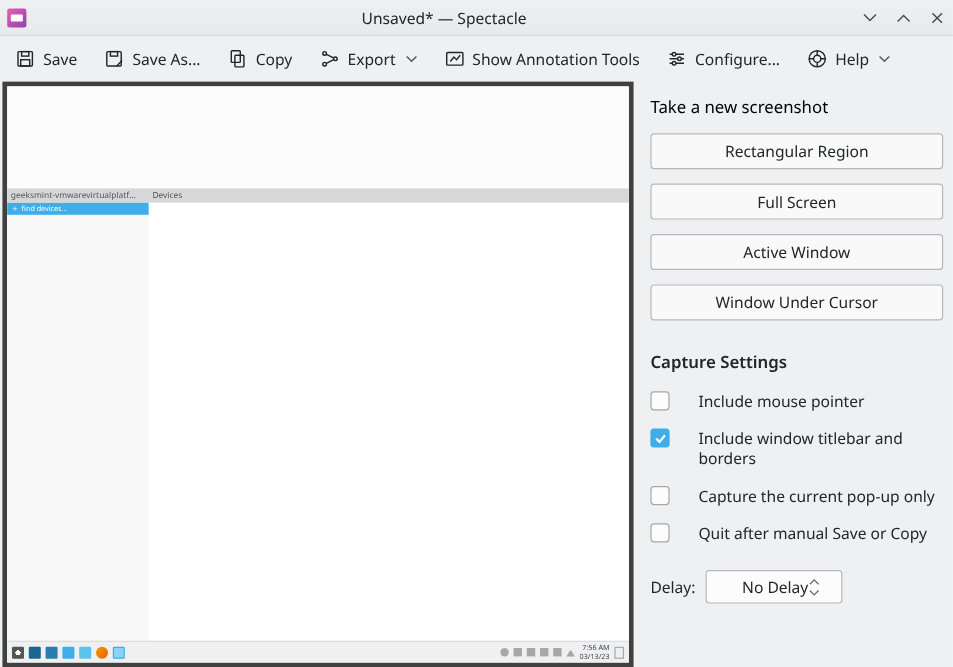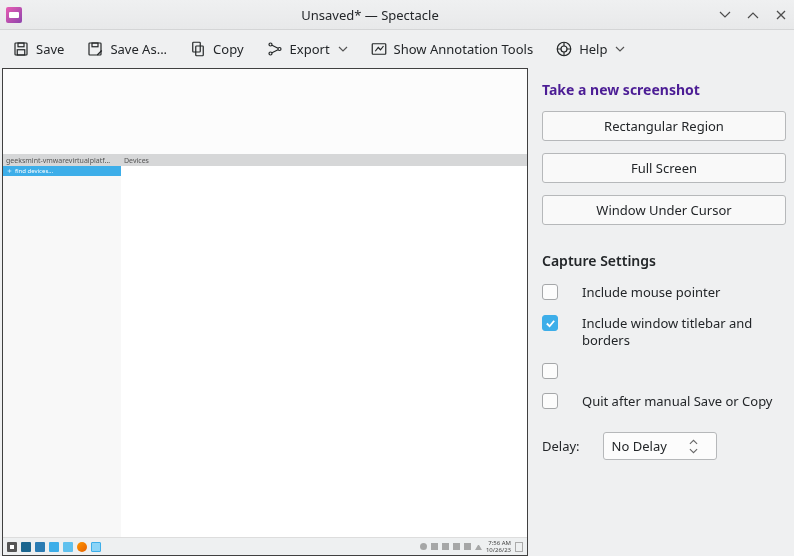--- a/index.html
+++ b/index.html
@@ -13,50 +13,50 @@
     .win-btn { width: 14px; height: 14px; display: flex; align-items: center; justify-content: center; cursor: pointer; color: #4d4d4d; }
     .win-btn svg { width: 12px; height: 12px; }
     
     .toolbar { height: 38px; background: #eff0f1; display: flex; align-items: center; padding: 0 10px; gap: 18px; }
     .tool-item { display: flex; align-items: center; gap: 6px; cursor: pointer; padding: 4px 2px; color: #232629; }
     .tool-item svg { width: 18px; height: 18px; }
     .tool-item .chev { width: 10px; height: 10px; margin-left: 2px; }
     
     .main { display: flex; height: calc(556px - 30px - 38px); }
     
-    .preview { flex: 1; background: #fff; border: 1px solid #404040; margin: 0 0 0 2px; display: flex; flex-direction: column; position: relative; }
+    .preview { flex: 1; background: #fff; border: 4px solid #404040; margin: 0 0 0 2px; display: flex; flex-direction: column; position: relative; }
     .preview-inner { flex: 1; background: #fcfcfc; position: relative; }
     
     .shot-header { position: absolute; top: 85px; left: 0; right: 0; height: 12px; background: #d6d7d8; display: flex; font-size: 7px; color: #555; align-items: center; }
     .shot-header .col1 { width: 118px; padding-left: 3px; }
     .shot-header .col2 { padding-left: 3px; }
     .shot-side { position: absolute; top: 97px; left: 0; width: 118px; bottom: 18px; background: #f8f8f8; }
     .shot-side .row { background: #3daee9; color: #fff; height: 10px; font-size: 6px; display: flex; align-items: center; padding-left: 3px; gap: 2px; }
     .shot-side .plus { font-size: 7px; }
     .shot-main { position: absolute; top: 97px; left: 118px; right: 0; bottom: 18px; background: #fff; }
     .shot-taskbar { position: absolute; bottom: 0; left: 0; right: 0; height: 18px; background: #eef0f1; border-top: 1px solid #ddd; display: flex; align-items: center; padding: 0 4px; font-size: 7px; color: #444; }
     .tb-icons { display: flex; gap: 4px; align-items: center; }
     .tb-icon { width: 10px; height: 10px; border-radius: 1px; }
     .tb-right { margin-left: auto; display: flex; align-items: center; gap: 4px; }
     .sys-icon { width: 7px; height: 7px; opacity: 0.6; }
     .clock { font-size: 6px; line-height: 7px; text-align: right; }
     .desktop-btn { width: 8px; height: 10px; border: 1px solid #aaa; }
     
     .sidebar { width: 266px; background: #eff0f1; padding: 12px 8px 8px 14px; display: flex; flex-direction: column; gap: 6px; }
-    .sidebar h3 { font-size: 14px; font-weight: 700; color: #4c1d95; margin-bottom: 6px; }
+    .sidebar h3 { font-size: 14px; font-weight: 400; color: #000000; margin-bottom: 6px; }
     .side-btn { height: 30px; background: #f9f9f9; border: 1px solid #b6b8ba; border-radius: 3px; display: flex; align-items: center; justify-content: center; cursor: pointer; font-size: 13px; margin-bottom: 6px; }
     
     .settings-title { font-size: 14px; font-weight: 600; margin-top: 14px; margin-bottom: 8px; }
     .check-row { display: flex; align-items: flex-start; gap: 24px; margin-bottom: 8px; cursor: pointer; }
     .checkbox { width: 16px; height: 16px; border: 1px solid #a5a7a9; border-radius: 3px; background: #fcfcfc; flex-shrink: 0; display: flex; align-items: center; justify-content: center; }
     .checkbox.checked { background: #3daee9; border-color: #3daee9; }
     .checkbox.checked svg { width: 11px; height: 11px; }
     .check-label { line-height: 17px; padding-right: 4px; }
     
-    .delay-row { display: flex; align-items: center; gap: 23px; margin-top: 8px; }
+    .delay-row { display: flex; align-items: center; gap: 8px; margin-top: 8px; text-align: right; }
     .spinbox { display: flex; align-items: center; border: 1px solid #b6b8ba; border-radius: 3px; background: #fcfcfc; height: 28px; padding: 0 18px 0 8px; width: 114px; }
     .spinbox .val { flex: 1; }
     .spin-arrows { display: flex; flex-direction: column; gap: 1px; }
     .spin-arrows svg { width: 9px; height: 7px; cursor: pointer; }
   </style>
 </head>
 <body>
 
 <div class="titlebar">
   <div class="app-icon"></div>
@@ -115,20 +115,29 @@
     <svg class="chev" viewBox="0 0 10 10">
         <path d="M1 3 L5 7 L9 3" fill="none" stroke="#555" stroke-width="1.2"></path>
       </svg>
   </div>
   <div class="tool-item">
     <svg viewBox="0 0 24 24" fill="none" stroke="#232627" stroke-width="1.6">
         <rect x="3" y="5" width="18" height="14" rx="1"></rect>
         <path d="M7 15 L11 10 L14 13 L18 8"></path>
       </svg>
     <span>Show Annotation Tools</span>
+  </div>
+  <div class="tool-item">
+    <svg viewBox="0 0 24 24" fill="none" stroke="#232627" stroke-width="1.6">
+        <path d="M4 7 L20 7 M4 12 L20 12 M4 17 L20 17"></path>
+        <circle cx="9" cy="7" r="2" fill="#eff0f1"></circle>
+        <circle cx="15" cy="12" r="2" fill="#eff0f1"></circle>
+        <circle cx="9" cy="17" r="2" fill="#eff0f1"></circle>
+      </svg>
+    <span>Configure...</span>
   </div>
   <div class="tool-item">
     <svg viewBox="0 0 24 24" fill="none" stroke="#232627" stroke-width="1.6">
         <circle cx="12" cy="12" r="9"></circle>
         <circle cx="12" cy="12" r="4"></circle>
         <path d="M12 3 L12 8 M12 16 L12 21 M3 12 L8 12 M16 12 L21 12"></path>
       </svg>
     <span>Help</span>
     <svg class="chev" viewBox="0 0 10 10">
         <path d="M1 3 L5 7 L9 3" fill="none" stroke="#555" stroke-width="1.2"></path>
@@ -162,50 +171,52 @@
         </div>
         <div class="tb-right">
           <div class="sys-icon" style="background:#777;border-radius:50%;"></div>
           <div class="sys-icon" style="background:#777;"></div>
           <div class="sys-icon" style="background:#777;"></div>
           <div class="sys-icon" style="background:#777;"></div>
           <div class="sys-icon" style="background:#777;"></div>
           <div class="sys-icon" style="background:none;border-left:3px solid transparent;border-right:3px solid transparent;border-bottom:5px solid #777;"></div>
           <div class="clock">
             <div>7:56 AM</div>
-            <div>10/26/23</div>
+            <div>03/13/23</div>
           </div>
           <div class="desktop-btn"></div>
         </div>
       </div>
     </div>
   </div>
 
   <div class="sidebar">
     <h3>Take a new screenshot</h3>
     <div class="side-btn">Rectangular Region</div>
     <div class="side-btn">Full Screen</div>
+    <div class="side-btn">Active Window</div>
     <div class="side-btn">Window Under Cursor</div>
 
     <div class="settings-title">Capture Settings</div>
 
     <div class="check-row">
       <div class="checkbox"></div>
       <div class="check-label">Include mouse pointer</div>
     </div>
     <div class="check-row">
       <div class="checkbox checked">
         <svg viewBox="0 0 12 12">
             <path d="M2 6 L5 9 L10 3" fill="none" stroke="#fff" stroke-width="2"></path>
           </svg>
       </div>
       <div class="check-label">Include window titlebar and borders</div>
     </div>
     <div class="check-row">
       <div class="checkbox"></div>
+      <div class="check-label">Capture the current pop-up only</div>
     </div>
     <div class="check-row">
       <div class="checkbox"></div>
       <div class="check-label">Quit after manual Save or Copy</div>
     </div>
 
     <div class="delay-row">
       <span>Delay:</span>
       <div class="spinbox">
         <span class="val">No Delay</span>

